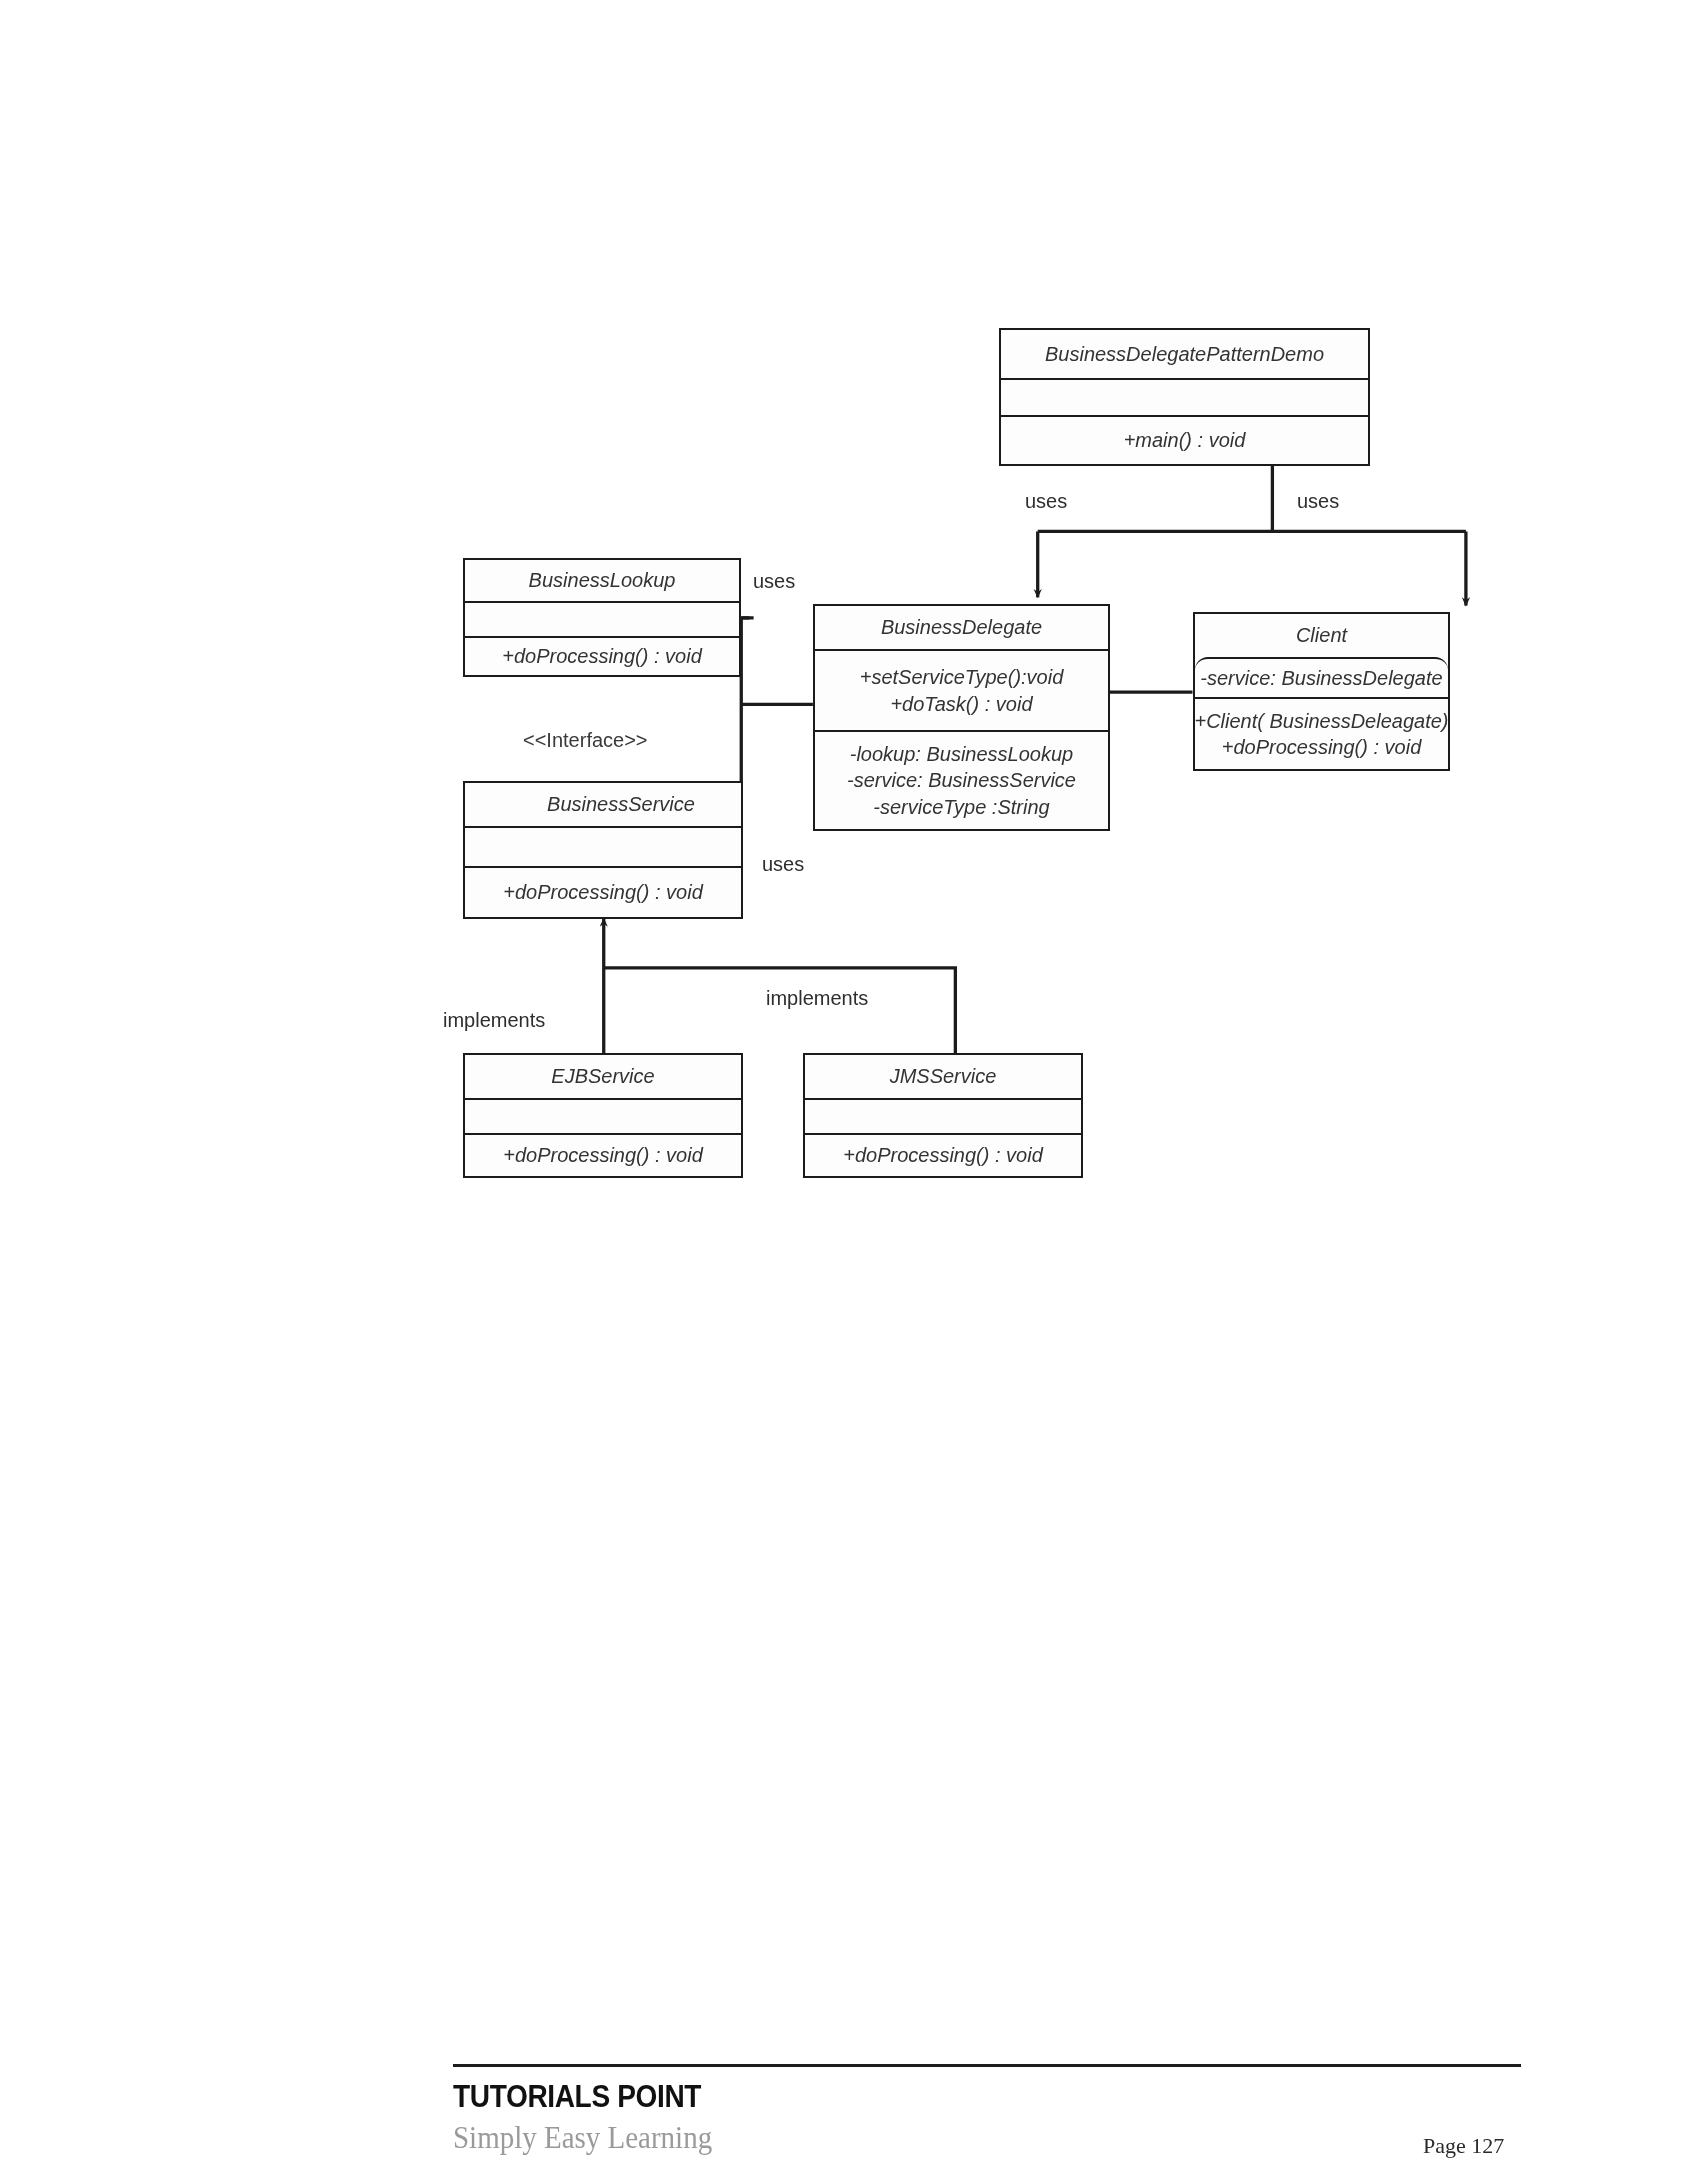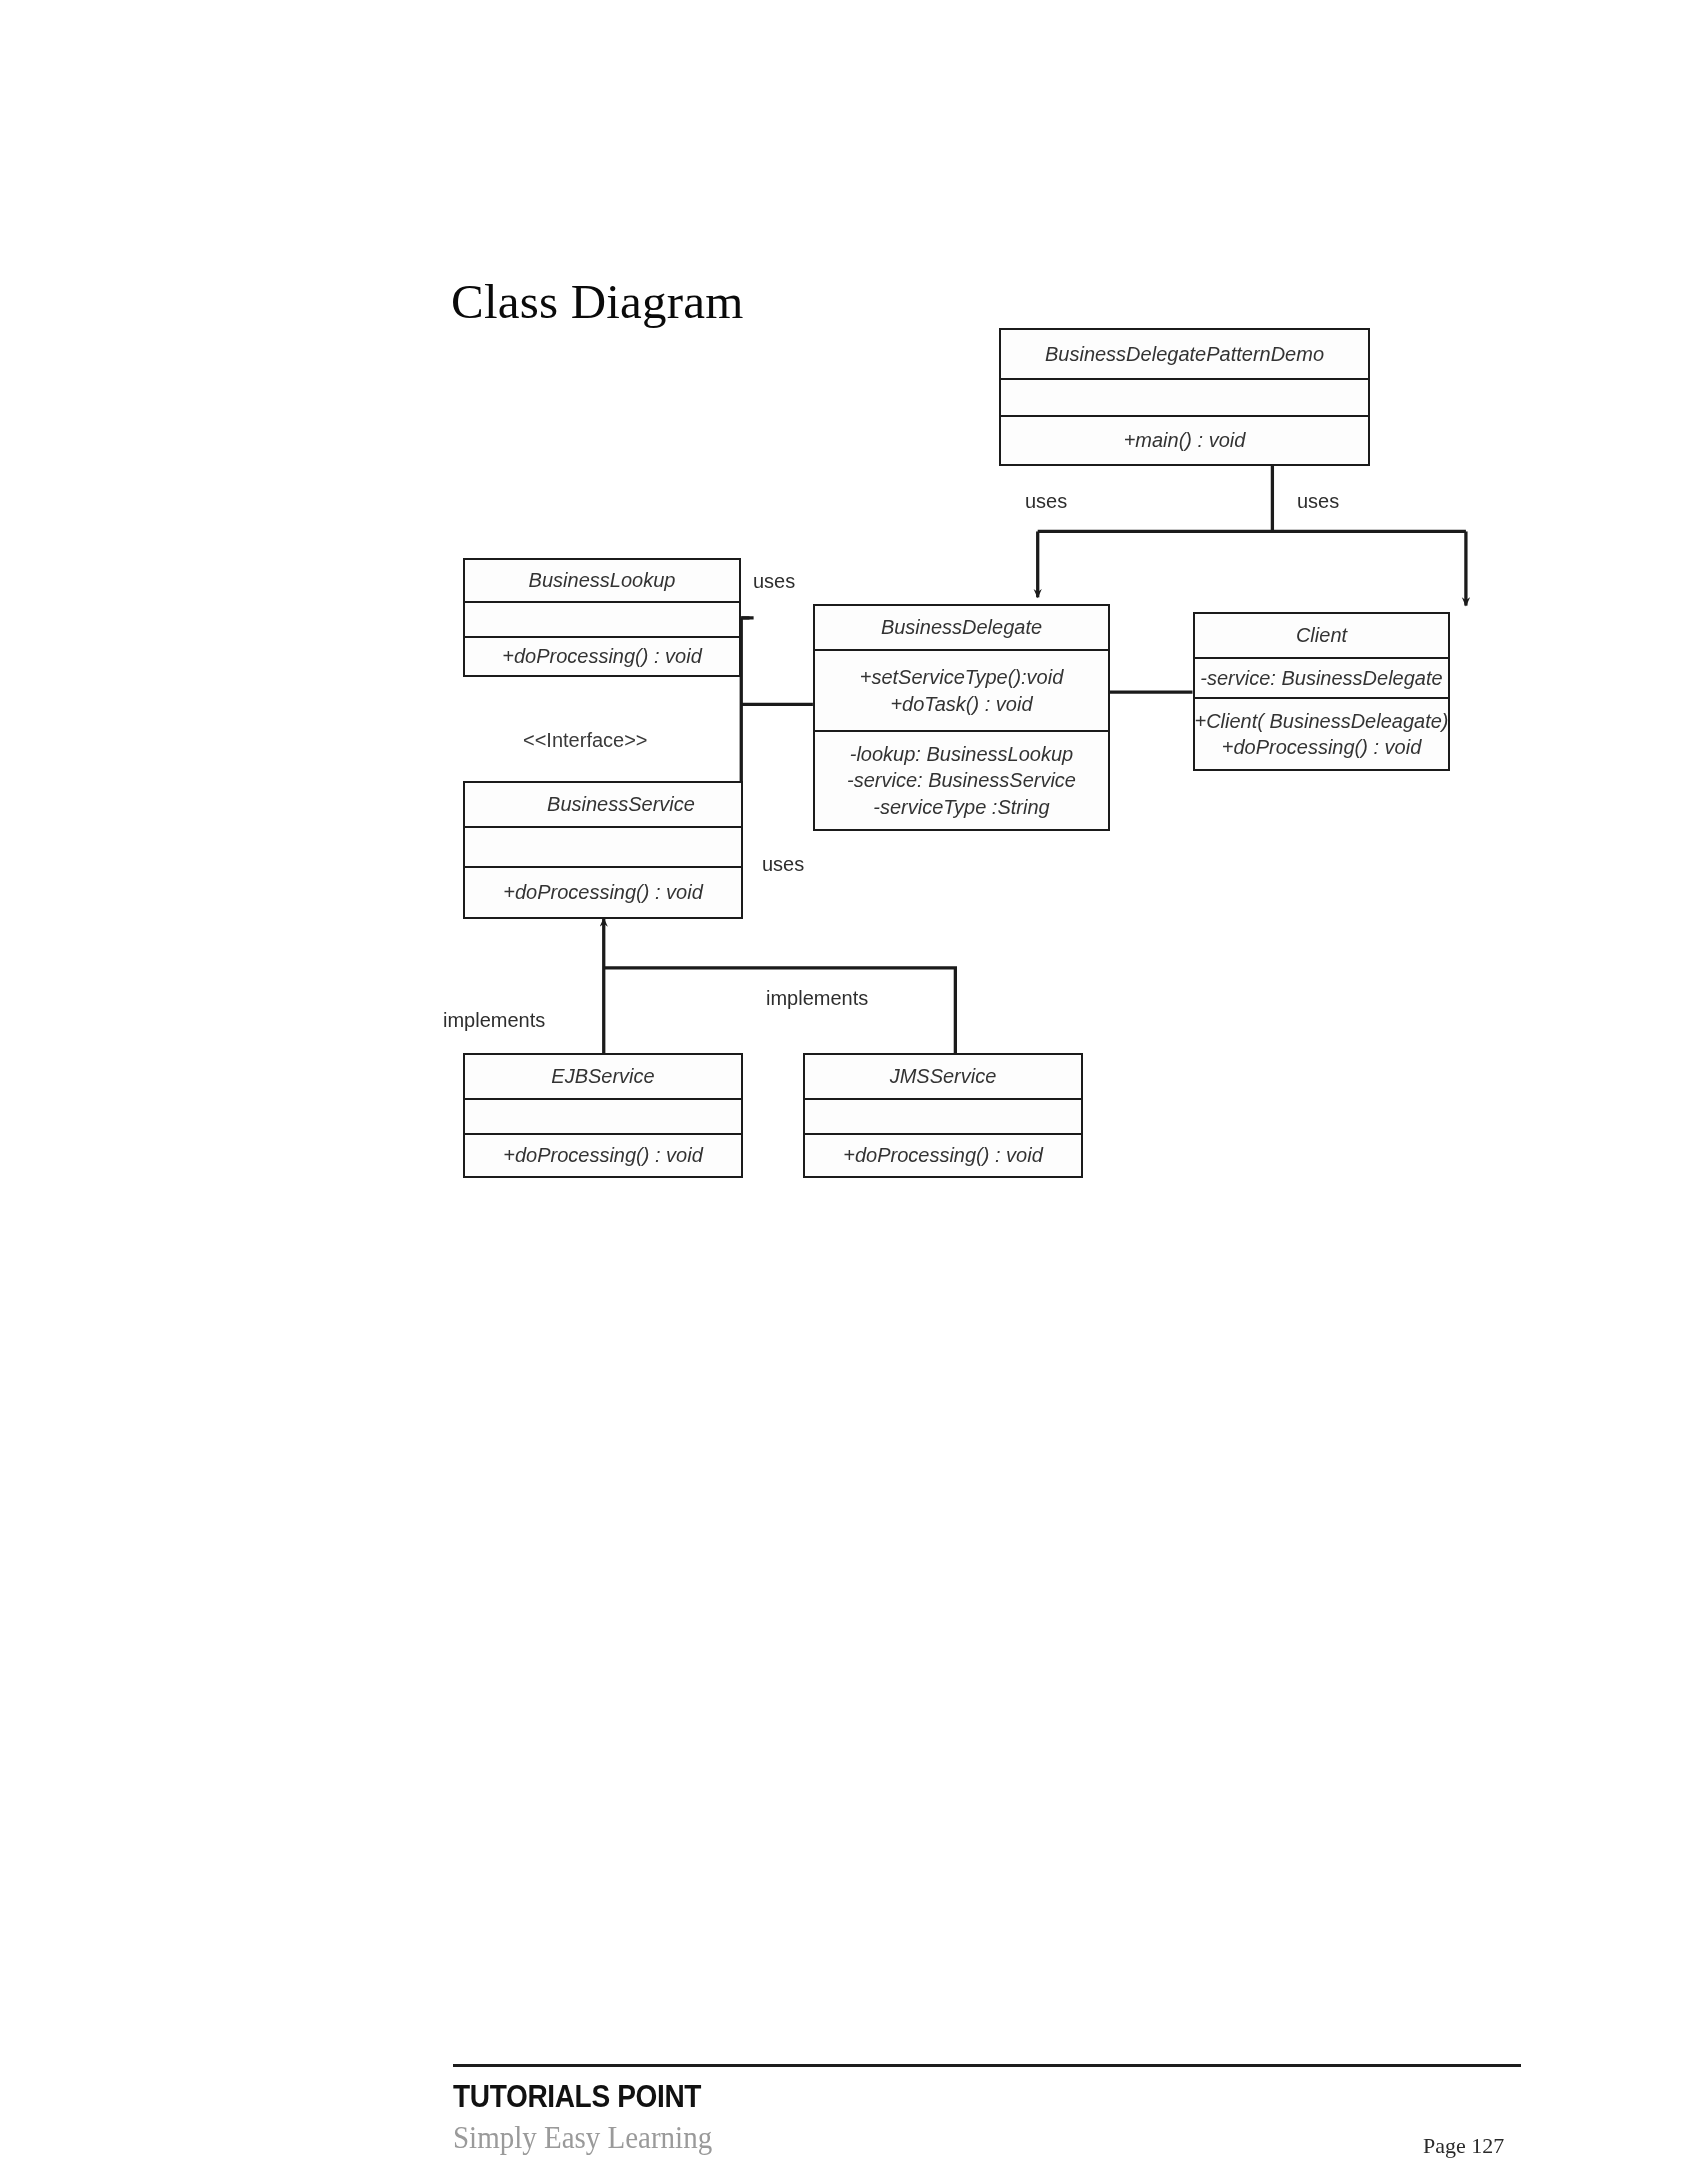--- a/index.html
+++ b/index.html
@@ -149,21 +149,20 @@
     font-size: 22px;
     color: #2a2a2a;
     white-space: nowrap;
   }
 </style>
 </head>
 <body>
 
 <div class="page">
 
-  <h1 class="page-title">Class Diagram</h1>
 
   <div class="diagram">
 
     <svg viewBox="0 0 1420 980">
       <defs>
         <marker id="arrow-open" markerWidth="14" markerHeight="14" refX="11" refY="5" orient="auto" markerUnits="userSpaceOnUse">
           <path d="M1,0 L12,5 L1,10 L4.6,5 Z" fill="#1b1b1b"></path>
         </marker>
       </defs>
 
@@ -227,21 +226,21 @@
         <div class="uml-line">-lookup:  BusinessLookup</div>
         <div class="uml-line">-service:  BusinessService</div>
         <div class="uml-line">-serviceType  :String</div>
       </div>
     </div>
 
     <div class="uml-box" style="left:765px; top:307px; width:257px; height:159px;">
       <div class="uml-compartment" style="height:43px;">
         <div class="uml-name">Client</div>
       </div>
-      <div class="uml-compartment divider" style="height:40px;">
+      <div class="uml-compartment divider" style="height:40px;border-radius:13px;">
         <div class="uml-line">-service:  BusinessDelegate</div>
       </div>
       <div class="uml-compartment divider" style="flex:1;">
         <div class="uml-line">+Client(  BusinessDeleagate)</div>
         <div class="uml-line">+doProcessing()   : void</div>
       </div>
     </div>
 
     <div class="stereotype" style="left:95px; top:424px;">&lt;&lt;Interface&gt;&gt;</div>
 

